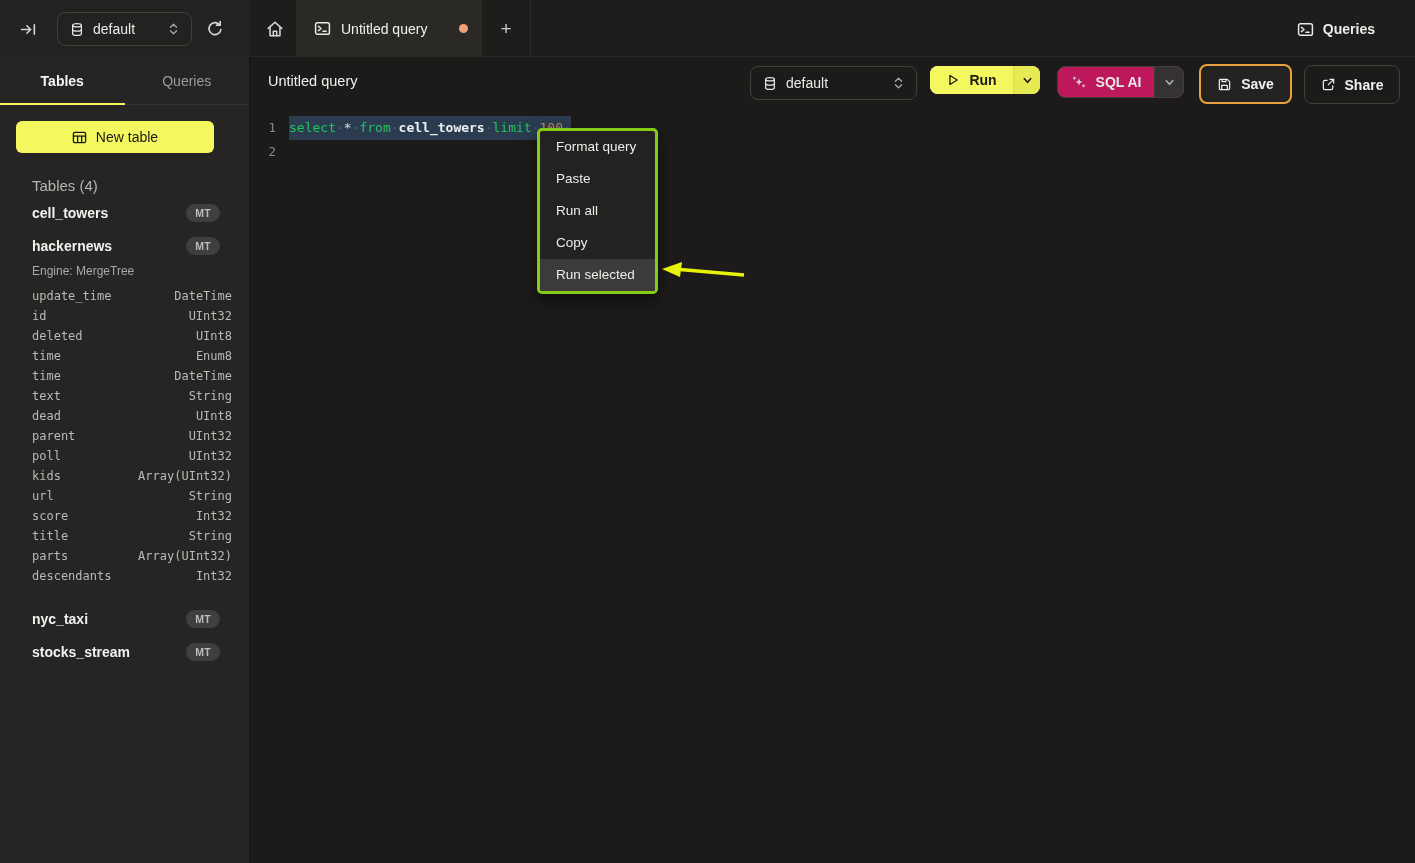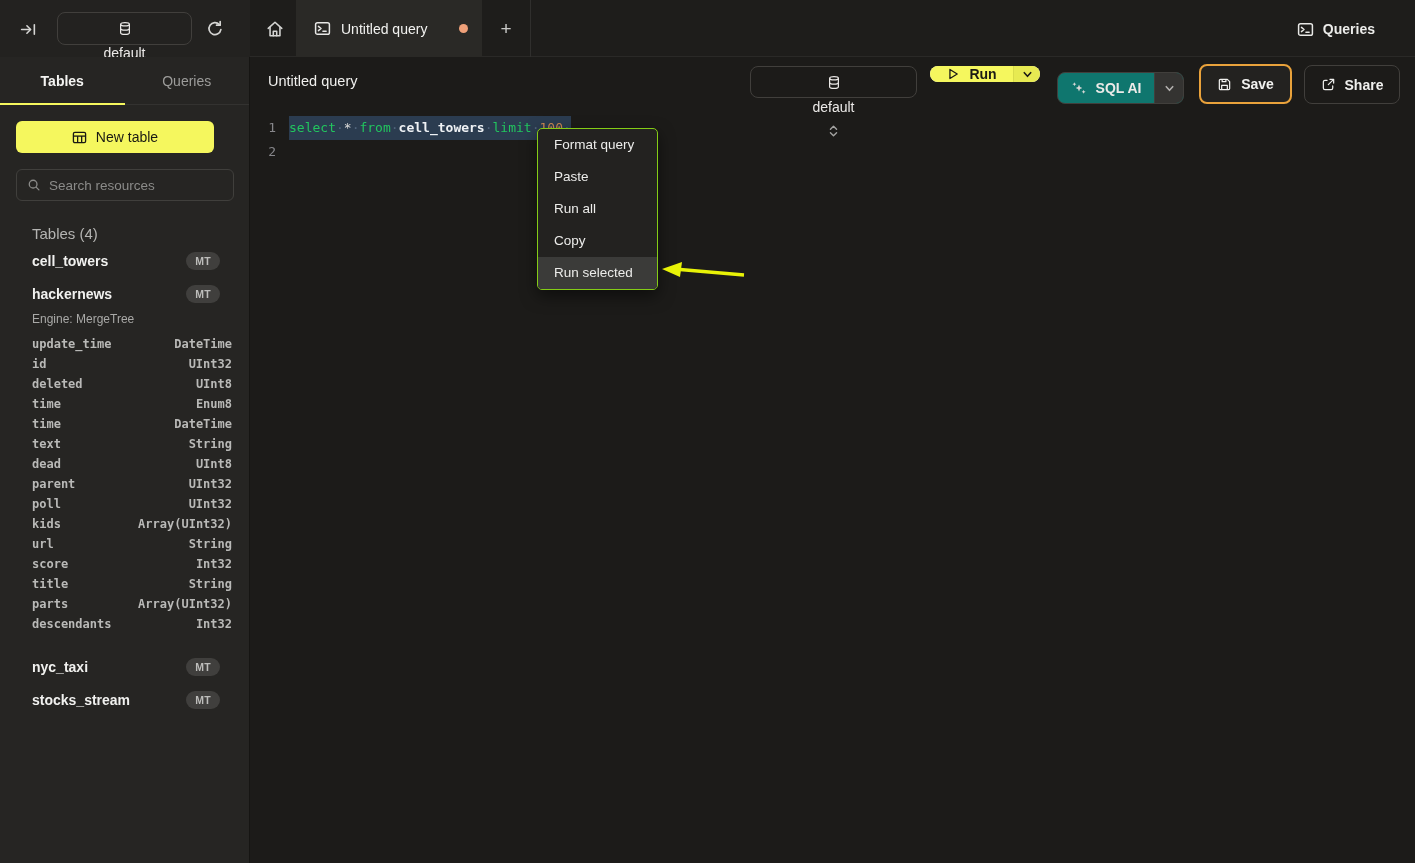--- a/index.html
+++ b/index.html
@@ -9,21 +9,21 @@
   
   .topbar { position:absolute; left:0; top:0; width:1415px; height:57px;
             background:#1e1d1b; border-bottom:1px solid #2a2927; }
   .topbar-left { position:absolute; left:0; top:0; width:250px; height:57px; background:#232220; }
   .icon-btn { display:flex; align-items:center; justify-content:center; background:none;
               border:none; color:#d5d5d3; cursor:pointer; }
   .collapse-btn { position:absolute; left:16px; top:17px; width:24px; height:24px; }
   .refresh-btn  { position:absolute; left:203px; top:17px; width:24px; height:24px; }
   .db-select { position:absolute; display:flex; align-items:center; gap:9px;
                border:1px solid #413f3c; border-radius:8px; background:transparent;
-               color:#eceae8; font-size:14px; padding:8px 12px; cursor:pointer;flex-direction:column; }
+               color:#eceae8; font-size:14px; padding:16px 12px; cursor:pointer; }
   .db-select.tb { left:57px; top:12px; width:135px; height:33px; }
   .db-select .grow { flex:1; text-align:left; }
   .home-btn { position:absolute; left:261px; top:16px; width:28px; height:26px; }
   .query-tab { position:absolute; left:296px; top:0; width:186px; height:57px;
                background:#2a2926; display:flex; align-items:center; gap:10px;
                padding:0 14px 0 18px; cursor:pointer; }
   .query-tab .tab-label { font-size:14px; color:#f2f2f0; flex:1; }
   .unsaved-dot { width:9px; height:9px; border-radius:50%; background:#efa079; }
   .plus-btn { position:absolute; left:492px; top:16px; width:28px; height:26px;
               font-size:19px; color:#c9c9c7; }
@@ -50,37 +50,37 @@
   .search-box input { background:transparent; border:none; outline:none; color:#d8d8d6;
                       font-size:13.5px; width:100%; }
   .search-box input::placeholder { color:#8b8b89; }
   .sb-section { margin:24px 0 2px 32px; font-size:15px; color:#b4b4b2; }
   .table-row { display:flex; align-items:center; height:33px; padding:0 29px 0 32px; cursor:pointer; }
   .table-name { flex:1; font-size:14px; font-weight:600; color:#f1f1ef; }
   .mt-badge { background:#403f3d; color:#bdbdbb; font-size:10.5px; font-weight:600;
               border-radius:9px; padding:3px 9px; letter-spacing:.3px; }
   .engine-line { margin:2px 0 8px 32px; font-size:12px; color:#a9a9a7; }
   .col-row { display:flex; height:20px; align-items:center; padding:0 17px 0 32px;
-             font-family:"DejaVu Sans Mono", monospace; font-size:12px; color:#b9b9b7;font-weight:bold; }
+             font-family:"DejaVu Sans Mono", monospace; font-size:12px; color:#b9b9b7; }
   .col-name { flex:1; }
   .cols-block { margin-bottom:16px; }
 
   
   .main { position:absolute; left:250px; top:57px; width:1165px; height:806px; background:#1c1b19; }
   .main-header { position:relative; height:50px; }
   .page-title { position:absolute; left:18px; top:16px; font-size:14.5px; color:#f0f0ee; }
   .db-select.mh { left:500px; top:9px; width:167px; height:32px; }
-  .run-btn { position:absolute; left:680px; top:9px; width:110px; height:16px; display:flex;
+  .run-btn { position:absolute; left:680px; top:9px; width:110px; height:28px; display:flex;
              border:none; padding:0; border-radius:8px; overflow:hidden; cursor:pointer; }
   .run-main { flex:1; background:#f5f75e; color:#1b1b15; font-size:14px; font-weight:600;
               display:flex; align-items:center; justify-content:center; gap:9px; }
   .run-caret { width:27px; background:#e7ea52; color:#1b1b15; display:flex; align-items:center;
                justify-content:center; border-left:1px solid #d9dc4b; }
-  .sqlai-btn { position:absolute; left:807px; top:15px; width:127px; height:32px; display:flex;
-               border:1px solid #413f3c; border-radius:8px; overflow:hidden; background:#0f766e;
+  .sqlai-btn { position:absolute; left:807px; top:9px; width:127px; height:32px; display:flex;
+               border:1px solid #413f3c; border-radius:8px; overflow:hidden; background:#be185d;
                cursor:pointer; padding:0; color:#eceae8; }
   .sqlai-main { flex:1; display:flex; align-items:center; justify-content:center; gap:9px;
                 font-size:14px; font-weight:600; }
   .sqlai-caret { width:29px; background:#343331; display:flex; align-items:center;
                  justify-content:center; color:#b2b0ae; border-left:1px solid #413f3c; }
   .save-btn { position:absolute; left:949px; top:7px; width:93px; height:40px;
               background:#232220; border:2px solid #e9a23b; border-radius:8px; color:#f2f2f0;
               font-size:14px; font-weight:600; display:flex; align-items:center;
               justify-content:center; gap:9px; cursor:pointer; }
   .share-btn { position:absolute; left:1054px; top:8px; width:96px; height:39px;
@@ -94,21 +94,21 @@
                font-family:"DejaVu Sans Mono", monospace; font-size:13px; }
   .gutter { width:26px; text-align:right; color:#87878b; flex:none; }
   .line-text { margin-left:13px; white-space:pre; }
   .code-line.selected .line-text { background:#2b3c50; }
   .tk-kw { color:#22c55e; } .tk-op { color:#dcdcda; }
   .tk-id { color:#eef1f4; font-weight:bold; }
   .tk-num { color:#cd8952; } .tk-ws { color:#50637b; } .tk-sp { color:#dcdcda; }
 
   
   .context-menu { position:absolute; left:537px; top:128px; width:121px; background:#232220;
-                  border:1px solid #84cc16; border-radius:5px; overflow:hidden;
+                  border:3px solid #84cc16; border-radius:5px; overflow:hidden;
                   box-shadow:0 6px 16px rgba(0,0,0,.5); z-index:10; }
   .menu-item { height:32px; line-height:32px; padding-left:16px; font-size:13.5px;
                color:#ececea; cursor:pointer; white-space:nowrap; }
   .menu-item.highlighted { background:#3b3b39; }
 
   .annot-arrow { position:absolute; left:660px; top:258px; z-index:11; }
 
   svg { display:block; }
 </style>
 </head>
@@ -200,29 +200,20 @@
       <svg width="15" height="15" viewBox="0 0 16 16" fill="none" stroke="#191913" stroke-width="1.4">
         <rect x="1.5" y="2.5" width="13" height="11" rx="1.5"></rect>
           <line x1="1.5" y1="6.5" x2="14.5" y2="6.5"></line>
           <line x1="6" y1="6.5" x2="6" y2="13.5"></line>
           <line x1="10.3" y1="6.5" x2="10.3" y2="13.5"></line>
       </svg>
     </span>
     <span>New table</span>
   </button>
 
-  <div class="search-box">
-    <span>
-      <svg width="14" height="14" viewBox="0 0 16 16" fill="none" stroke="currentColor" stroke-width="1.5" stroke-linecap="round">
-        <circle cx="7" cy="7" r="4.4"></circle>
-          <line x1="10.4" y1="10.4" x2="13.6" y2="13.6"></line>
-      </svg>
-    </span>
-    <input type="text" placeholder="Search resources" style="">
-  </div>
 
   <div class="sb-section">Tables (4)</div>
   <div id="tables-list">
       <div class="table-row">
         <span class="table-name">cell_towers</span>
         <span class="mt-badge">MT</span>
       </div>
       <div class="table-row">
         <span class="table-name">hackernews</span>
         <span class="mt-badge">MT</span>

